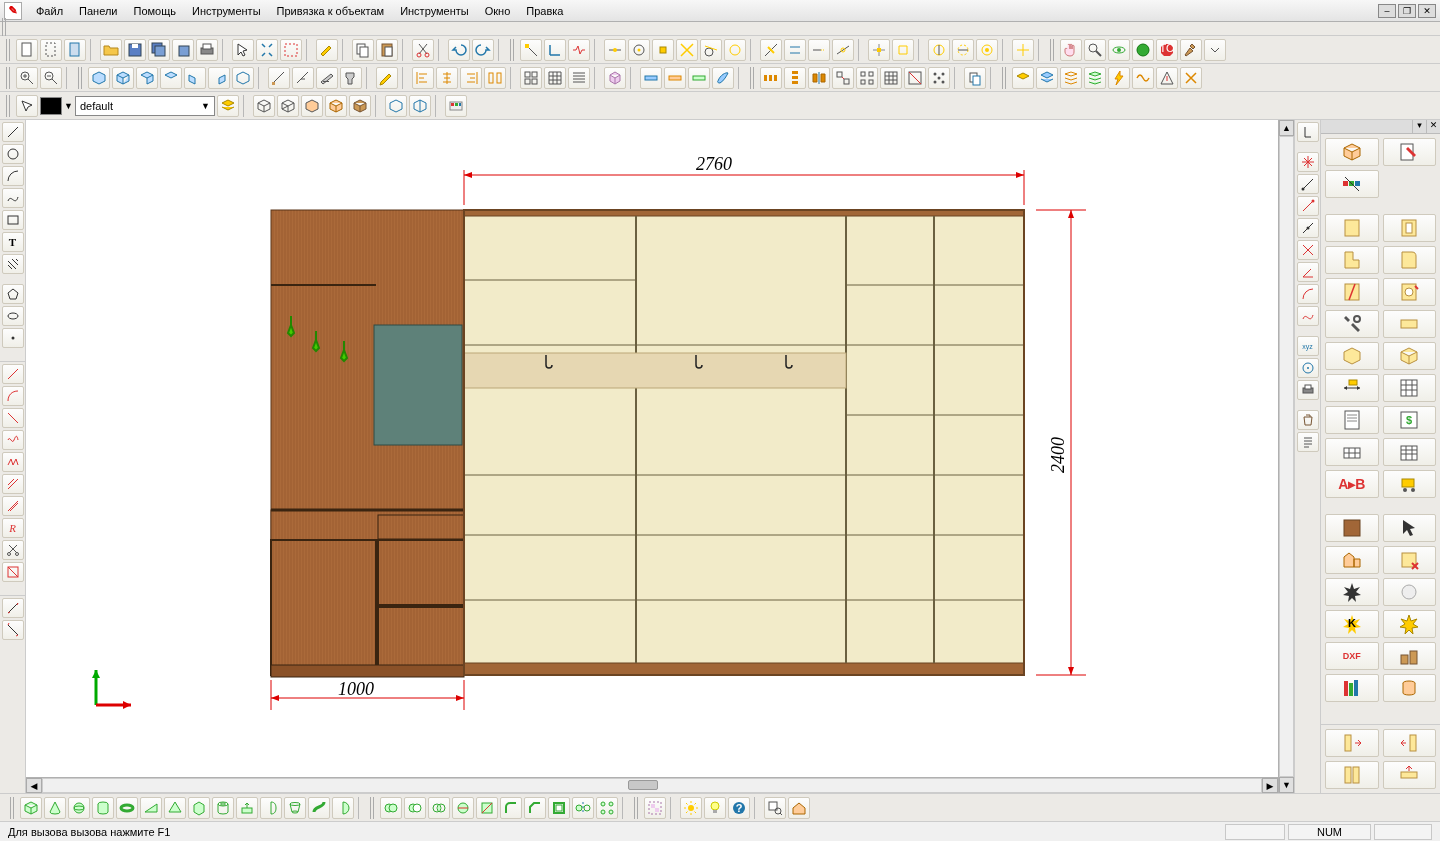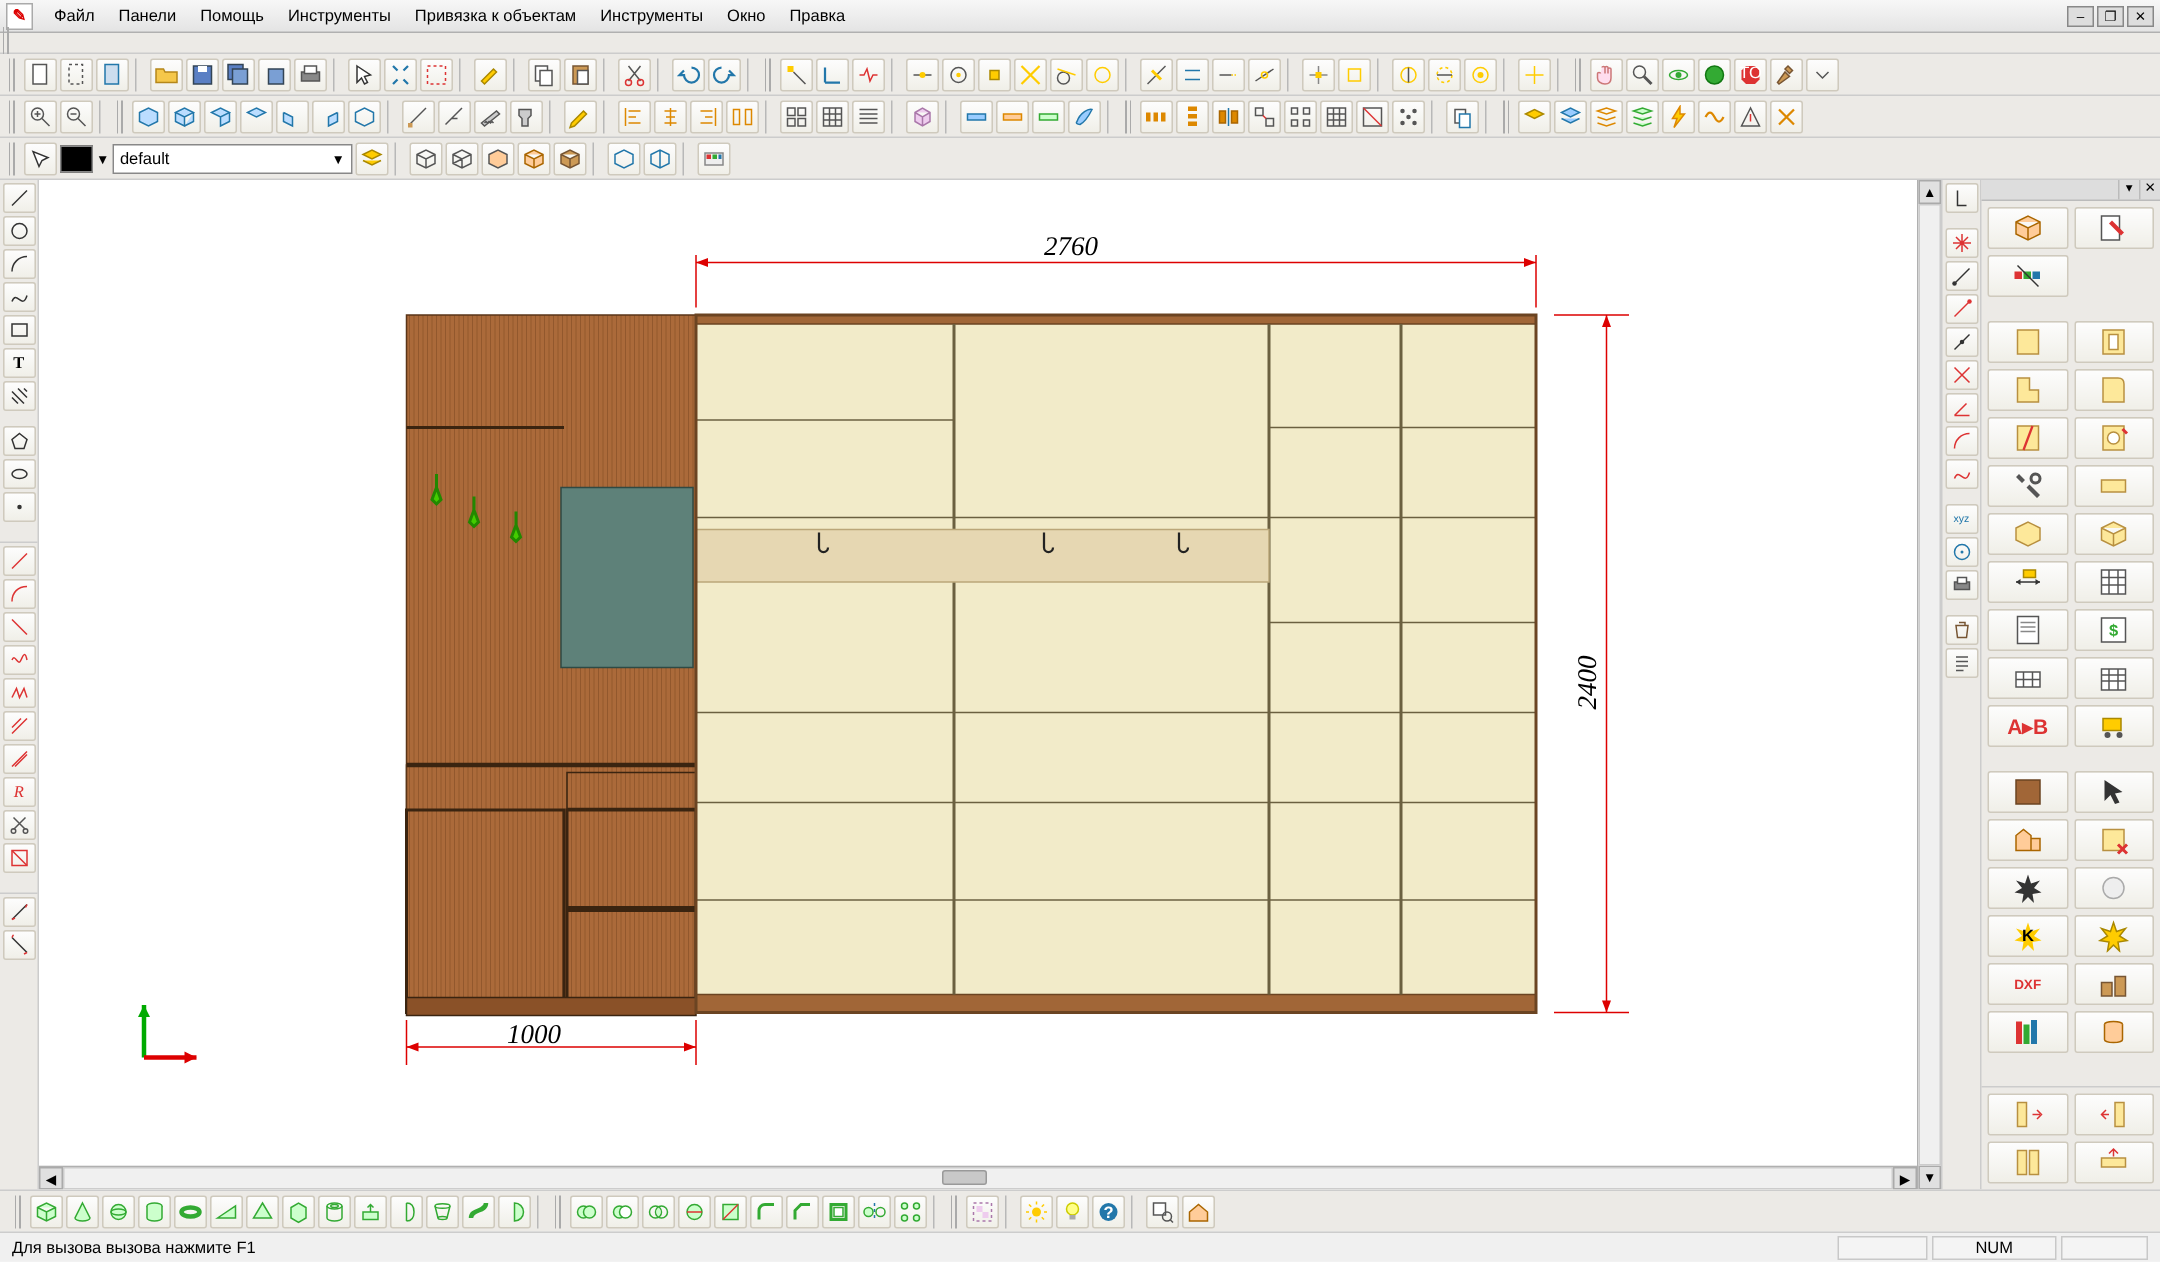--- a/index.html
+++ b/index.html
@@ -14,21 +14,21 @@
 .tb { width:22px; height:22px; background:linear-gradient(#fdfdfd,#f0efe8); border:1px solid #cfcabd; border-radius:2px; display:flex; align-items:center; justify-content:center; font-size:12px; cursor:default; position:relative; }
 .tb svg { width:16px; height:16px; }
 .sep { width:6px; height:22px; border-left:1px solid #b8b8b8; margin:0 2px; }
 .grip { width:6px; height:22px; background:repeating-linear-gradient(90deg,#aaa 0 1px,transparent 1px 3px); margin:0 2px; }
 
 .row2 { height:28px; display:flex; align-items:center; padding:1px 4px; gap:2px; background:#eceae6; border-bottom:1px solid #ccc;}
 .row3 { height:28px; display:flex; align-items:center; padding:1px 4px; gap:2px; background:#eceae6; border-bottom:1px solid #ccc;}
 
 .layerbox { display:flex; align-items:center; gap:2px; }
 .colorswatch { width:22px; height:18px; background:#000; border:1px solid #888; }
-.combo { height:20px; width:160px; background:#fff; border:1px solid #888; display:flex; align-items:center; padding:0 4px; justify-content:space-between; }
+.combo { height:20px; width:140px; background:#fff; border:1px solid #888; display:flex; align-items:center; padding:0 4px; justify-content:space-between; }
 .combo .arrow { font-size:9px; }
 
 .mainrow { flex:1; display:flex; overflow:hidden; }
 .vtools { width:26px; background:#eceae6; border-right:1px solid #ccc; display:flex; flex-direction:column; align-items:center; padding:2px 0; gap:2px; }
 .vtb { width:22px; height:20px; background:linear-gradient(#fdfdfd,#f0efe8); border:1px solid #cfcabd; border-radius:2px; display:flex; align-items:center; justify-content:center; }
 .vtb svg { width:14px;height:14px; }
 
 .canvaswrap { flex:1; display:flex; flex-direction:column; background:#fff; position:relative;text-align:center; }
 .canvas { flex:1; background:#fff; position:relative; overflow:hidden; }
 .hscroll { height:16px; background:#e8e8e8; border-top:1px solid #b0b0b0; display:flex; }

